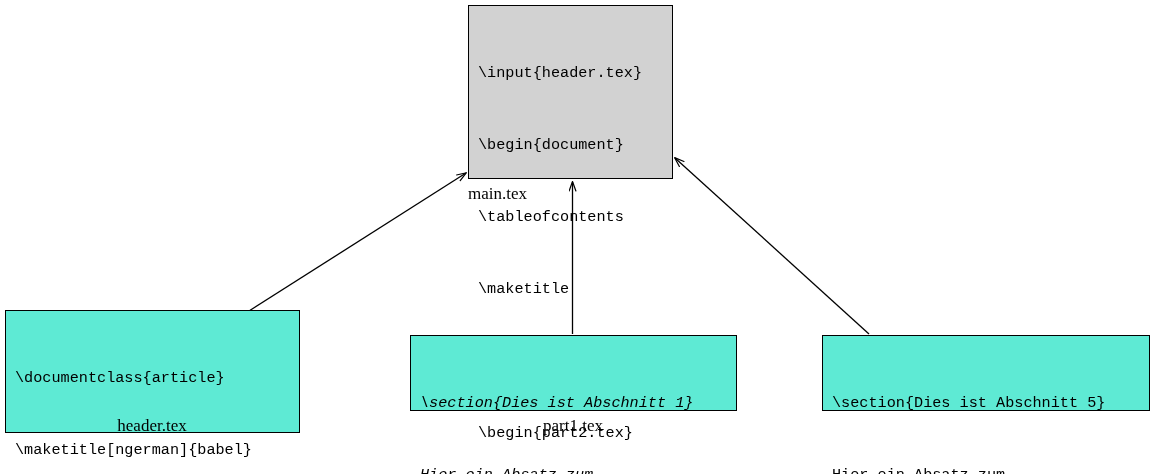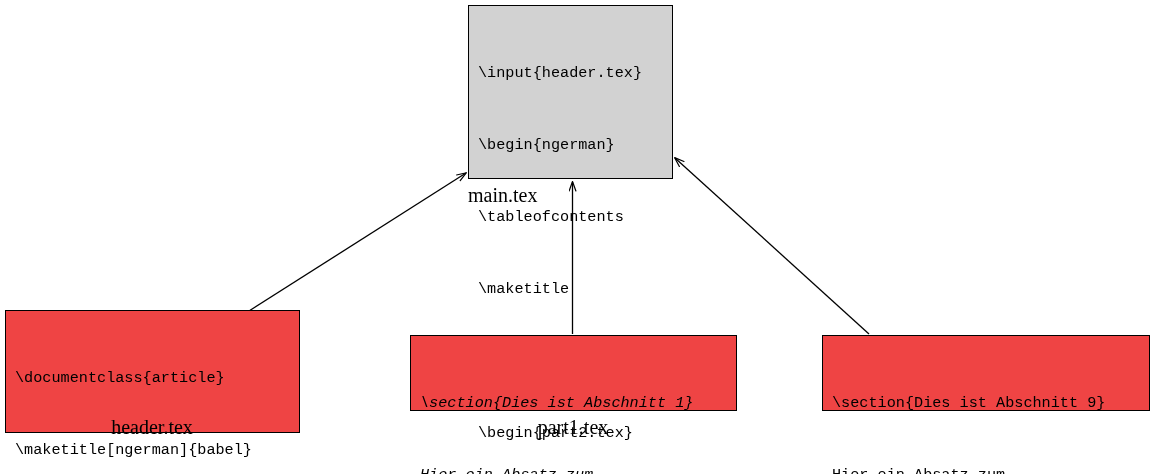--- a/index.html
+++ b/index.html
@@ -21,40 +21,40 @@
     left: 0;
     top: 0;
     width: 1159px;
     height: 474px;
     pointer-events: none;
   }
   .node {
     position: absolute;
     box-sizing: border-box;
     border: 1.6px solid #000000;
-    background: #ef4444;
+    background: #5eead4;
     padding: 7px 9px 8px 9px;
     font-family: "Liberation Mono", "DejaVu Sans Mono", monospace;
     font-size: 15.2px;
     line-height: 24px;
     color: #000000;
     white-space: pre;
     letter-spacing: 0px;
   }
   .node.filled {
     background: #d2d2d2;
   }
   .code-line {
     display: block;
     white-space: pre;
   }
   .node-label {
     position: absolute;
     font-family: "Liberation Serif", "DejaVu Serif", serif;
-    font-size: 20px;
+    font-size: 17px;
     color: #000000;
     white-space: nowrap;
     text-align: center;
   }
 
   
   #node-main      { left: 468px; top: 5px;   width: 205px; height: 174px; }
   #label-main     { left: 468px; top: 184px; width: 120px; text-align: left; }
 
   #node-header    { left: 5px;   top: 310px; width: 295px; height: 123px; }
@@ -80,21 +80,21 @@
 
     <line x1="249" y1="311" x2="466" y2="173" stroke="#000000" stroke-width="1.3" marker-end="url(#arrowhead)"></line>
 
     <line x1="572.5" y1="334" x2="572.5" y2="182" stroke="#000000" stroke-width="1.3" marker-end="url(#arrowhead)"></line>
 
     <line x1="869" y1="334" x2="675" y2="158" stroke="#000000" stroke-width="1.3" marker-end="url(#arrowhead)"></line>
   </svg>
 
   <div class="node filled" id="node-main">
     <span class="code-line">\input{header.tex}</span>
-    <span class="code-line">\begin{ngerman}</span>
+    <span class="code-line">\begin{document}</span>
     <span class="code-line">\tableofcontents</span>
     <span class="code-line">\maketitle</span>
     <span class="code-line">\input{part1.tex}</span>
     <span class="code-line">\begin{part2.tex}</span>
     
   </div>
   <div class="node-label" id="label-main">main.tex</div>
 
   <div class="node" id="node-header">
     <span class="code-line">\documentclass{article}</span>
@@ -106,18 +106,18 @@
   <div class="node-label" id="label-header">header.tex</div>
 
   <div class="node" id="node-part1">
     <span class="code-line">\section{Dies ist Abschnitt 1}</span>
     <span class="code-line">Hier ein Absatz zum</span>
     
   </div>
   <div class="node-label" id="label-part1">part1.tex</div>
 
   <div class="node" id="node-part2">
-    <span class="code-line">\section{Dies ist Abschnitt 9}</span>
+    <span class="code-line">\section{Dies ist Abschnitt 5}</span>
     <span class="code-line">Hier ein Absatz zum</span>
     
   </div>
 
 </div>
 
 </body></html>

